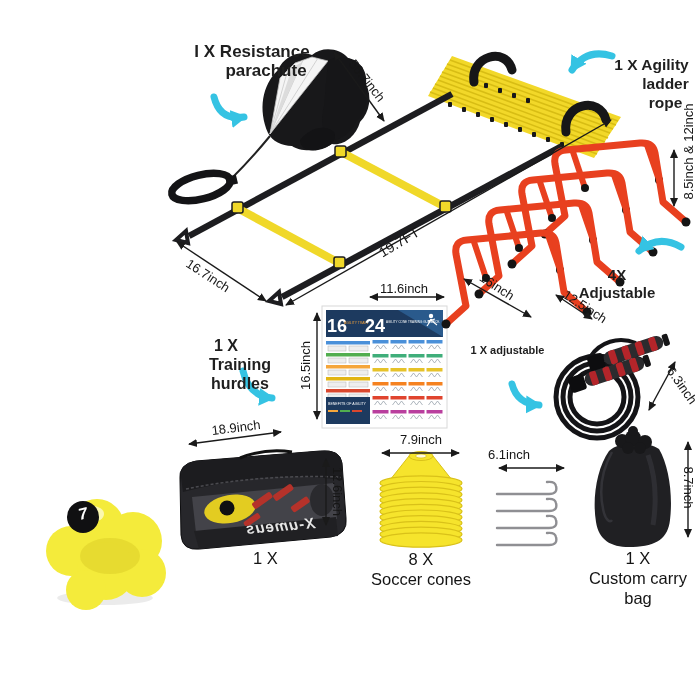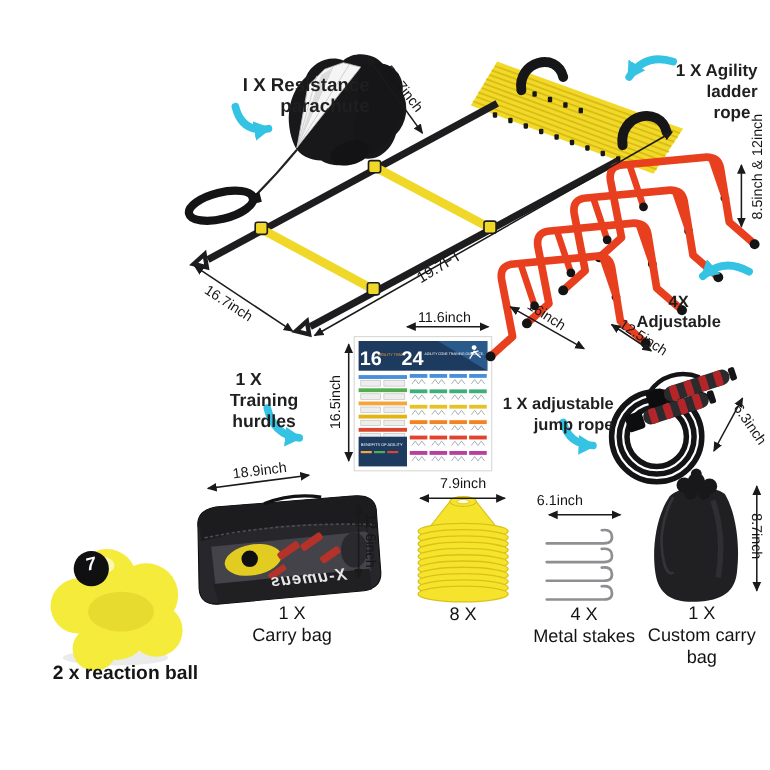--- a/index.html
+++ b/index.html
@@ -317,64 +317,58 @@
 
   <g stroke="#35c3e3" stroke-width="7" fill="none" stroke-linecap="round">
     <path d="M 214,97 Q 220,121 244,117" marker-end="url(#cw)"></path>
     <path d="M 612,56 Q 586,48 572,70" marker-end="url(#cw)"></path>
     <path d="M 681,247 Q 658,234 639,251" marker-end="url(#cw)"></path>
     <path d="M 243,371 Q 249,396 272,398" marker-end="url(#cw)"></path>
     <path d="M 512,384 Q 517,404 539,405" marker-end="url(#cw)"></path>
   </g>
 </svg>
 
-<div class="lbl" style="left:168px;top:68px;width:168px;font-size:17px;text-align:right;">
+<div class="lbl" style="left:168px;top:42px;width:168px;font-size:17px;">
   <span>I X Resistance</span>
   <span class="l2">parachute</span>
 </div>
 
 <div class="lbl" style="left:603px;top:55px;width:97px;font-size:15.5px;">
   <span>1 X Agility</span>
   <span class="l2">ladder rope</span>
 </div>
 
 <div class="lbl lbl-bold" style="left:568px;top:266px;width:98px;font-size:15px;line-height:18px;">
   <span>4X Adjustable</span>
 </div>
 
 <div class="lbl" style="left:150px;top:336px;width:152px;">
   <span>1 X</span>
   <span class="l2">Training hurdles</span>
 </div>
 
-<div class="lbl" style="left:455px;top:358px;width:105px;font-size:15px;">
+<div class="lbl" style="left:455px;top:341px;width:105px;font-size:11px;">
   <span>1 X adjustable</span>
-  <span class="l2">jump rope</span>
 </div>
 
 <div class="qty" style="left:208px;top:548px;width:115px;">
   <span>1 X</span>
-  <span class="nm">Carry bag</span>
 </div>
 
 <div class="qty" style="left:362px;top:549px;width:118px;">
   <span>8 X</span>
-</div>
-
-<div class="qty" style="left:477px;top:549px;width:108px;">
-  <span>4 X</span>
-  <span class="nm">Metal stakes</span>
-</div>
+  <span class="nm">Soccer cones</span>
+</div>
+
 
 <div class="qty" style="left:573px;top:548px;width:130px;">
   <span>1 X</span>
   <span class="nm">Custom carry bag</span>
 </div>
 
-<div class="reaction">2 x reaction ball</div>
 
 <div class="brand">X-umeus</div>
 <div class="badge7">7</div>
 
 <div class="dim" style="left:337px;top:73px;width:60px;transform:rotate(52deg);">56.7inch</div>
 <div class="dim" style="left:628px;top:144px;width:120px;transform:rotate(-90deg);">8.5inch &amp; 12inch</div>
 <div class="dim" style="left:472px;top:279px;width:50px;transform:rotate(33deg);">16inch</div>
 <div class="dim" style="left:557px;top:299px;width:56px;transform:rotate(33deg);">12.5inch</div>
 <div class="dim" style="left:374px;top:234px;width:50px;font-size:14px;transform:rotate(-31deg);">19.7FT</div>
 <div class="dim" style="left:180px;top:268px;width:56px;transform:rotate(33deg);">16.7inch</div>

